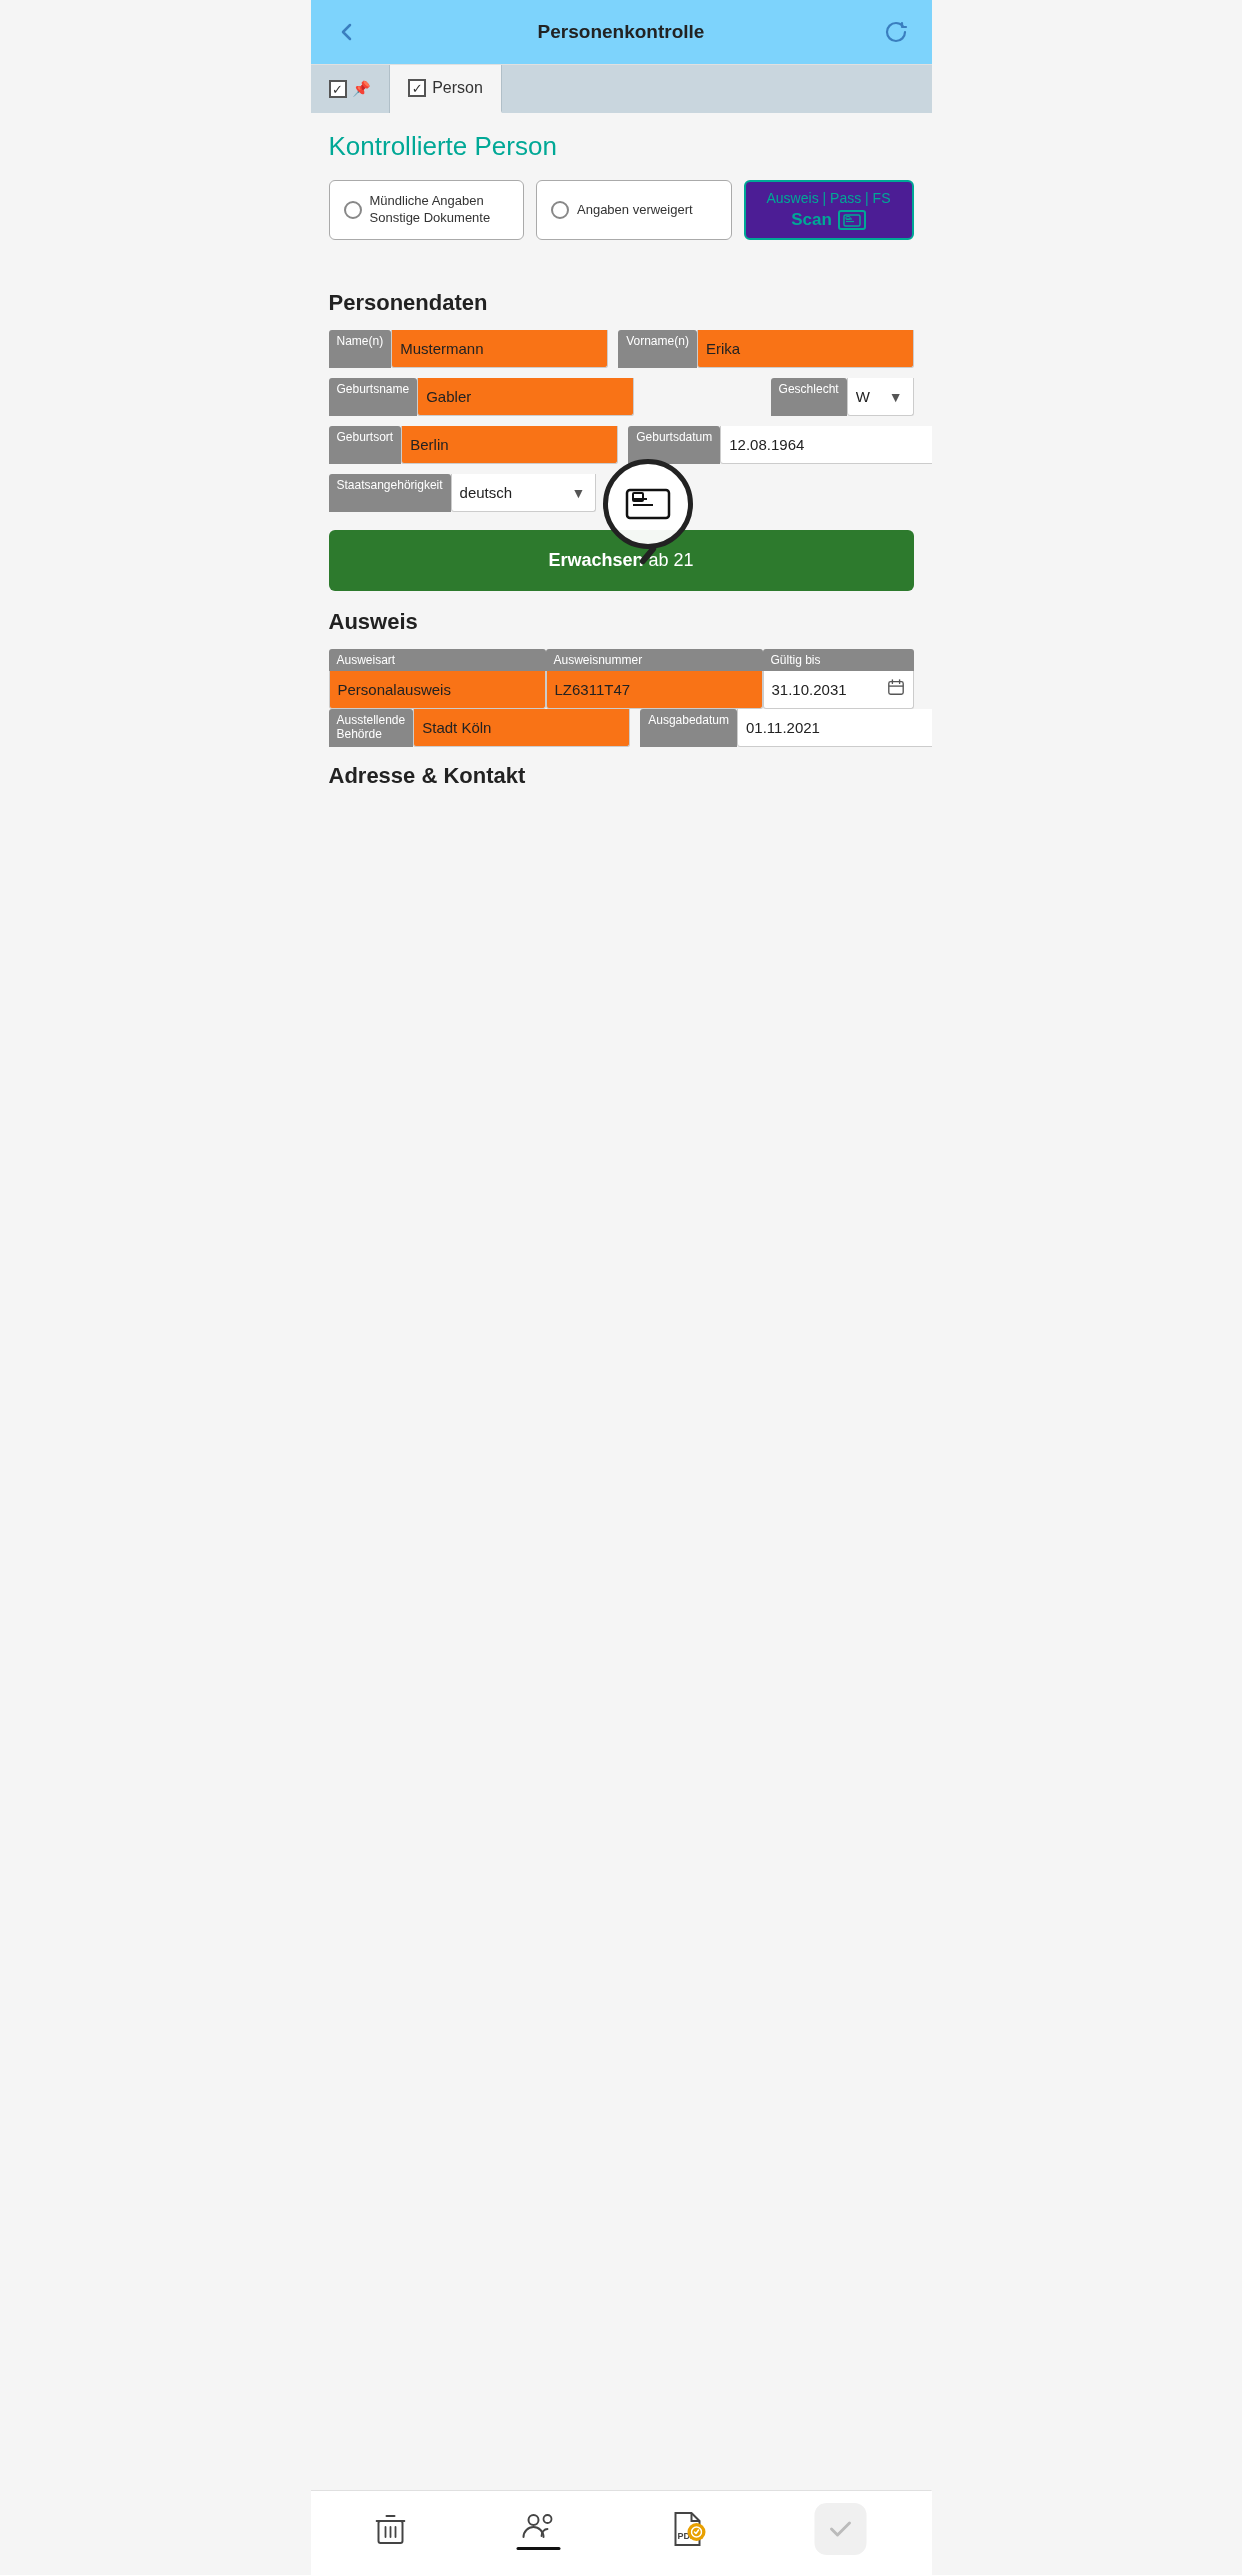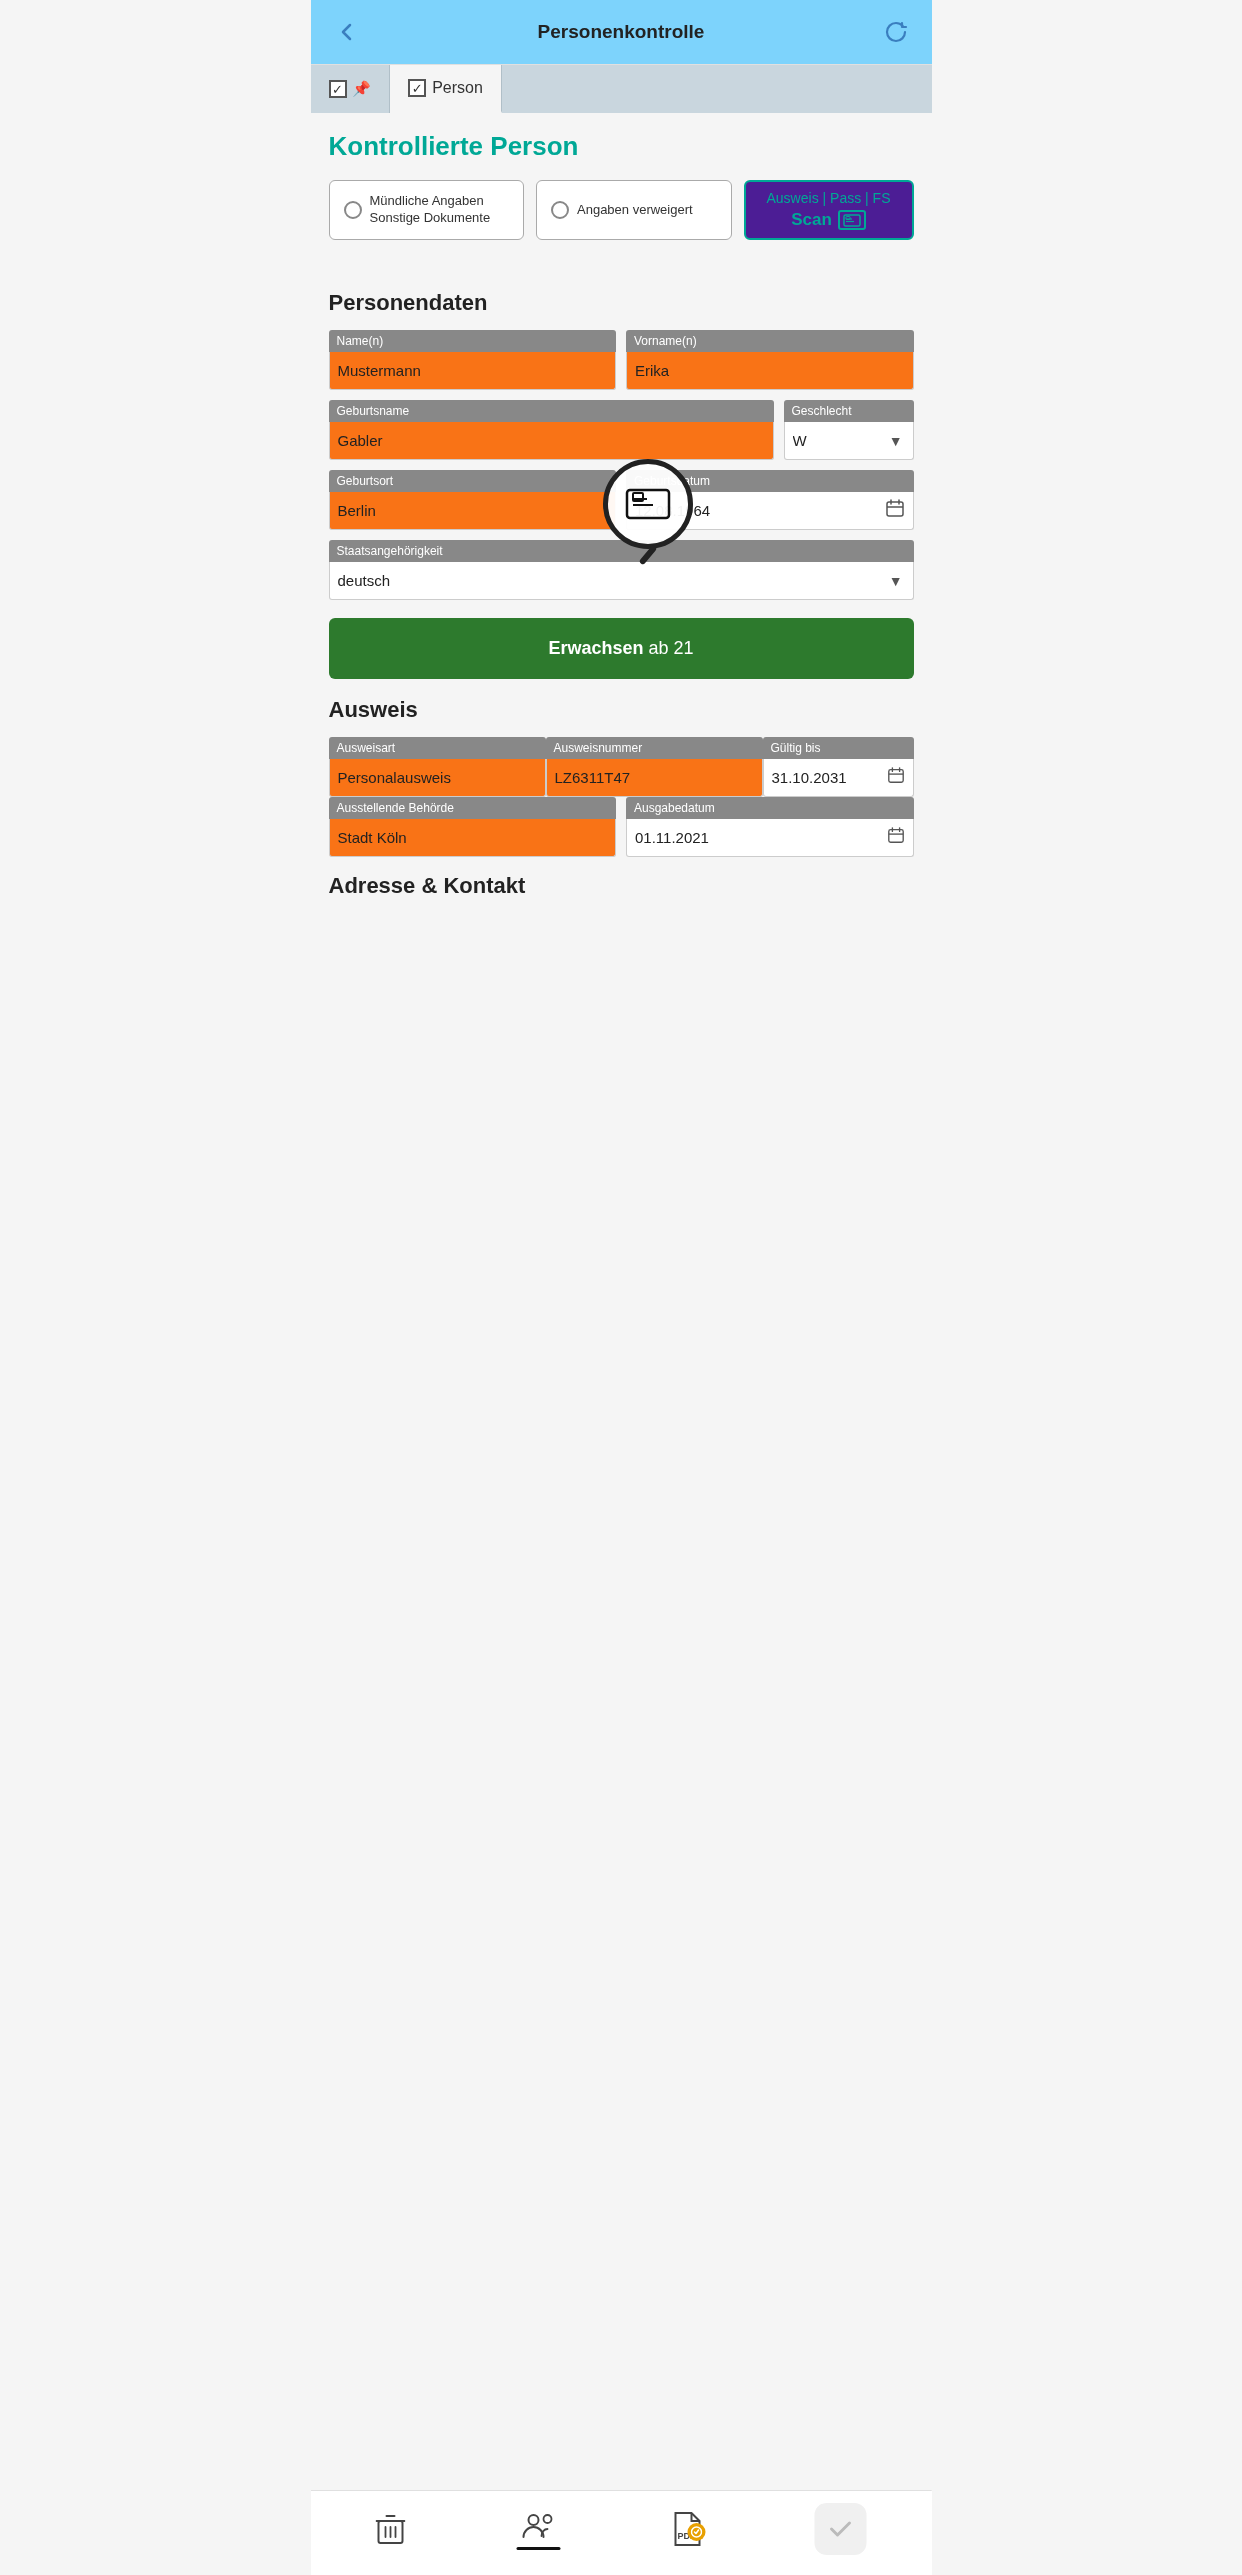--- a/index.html
+++ b/index.html
@@ -88,21 +88,21 @@
 
     
     .content {
       padding: 18px 18px 0 18px;
       background: #f5f5f5;
     }
 
     
     .section-title {
       font-size: 26px;
-      font-weight: 700;
+      font-weight: 400;
       color: #00a896;
       margin-bottom: 18px;
     }
 
     
     .radio-row {
       display: flex;
       gap: 12px;
       margin-bottom: 14px;
       align-items: stretch;
@@ -206,21 +206,21 @@
 
     
     .form-row {
       display: flex;
       gap: 10px;
       margin-bottom: 10px;
     }
     .form-field {
       flex: 1;
       display: flex;
-      flex-direction: column;
+      flex-direction: row;
     }
     .form-field.narrow {
       flex: 0 0 auto;
       min-width: 130px;
     }
     .field-label {
       background: #888;
       color: #fff;
       font-size: 12px;
       padding: 4px 8px;

